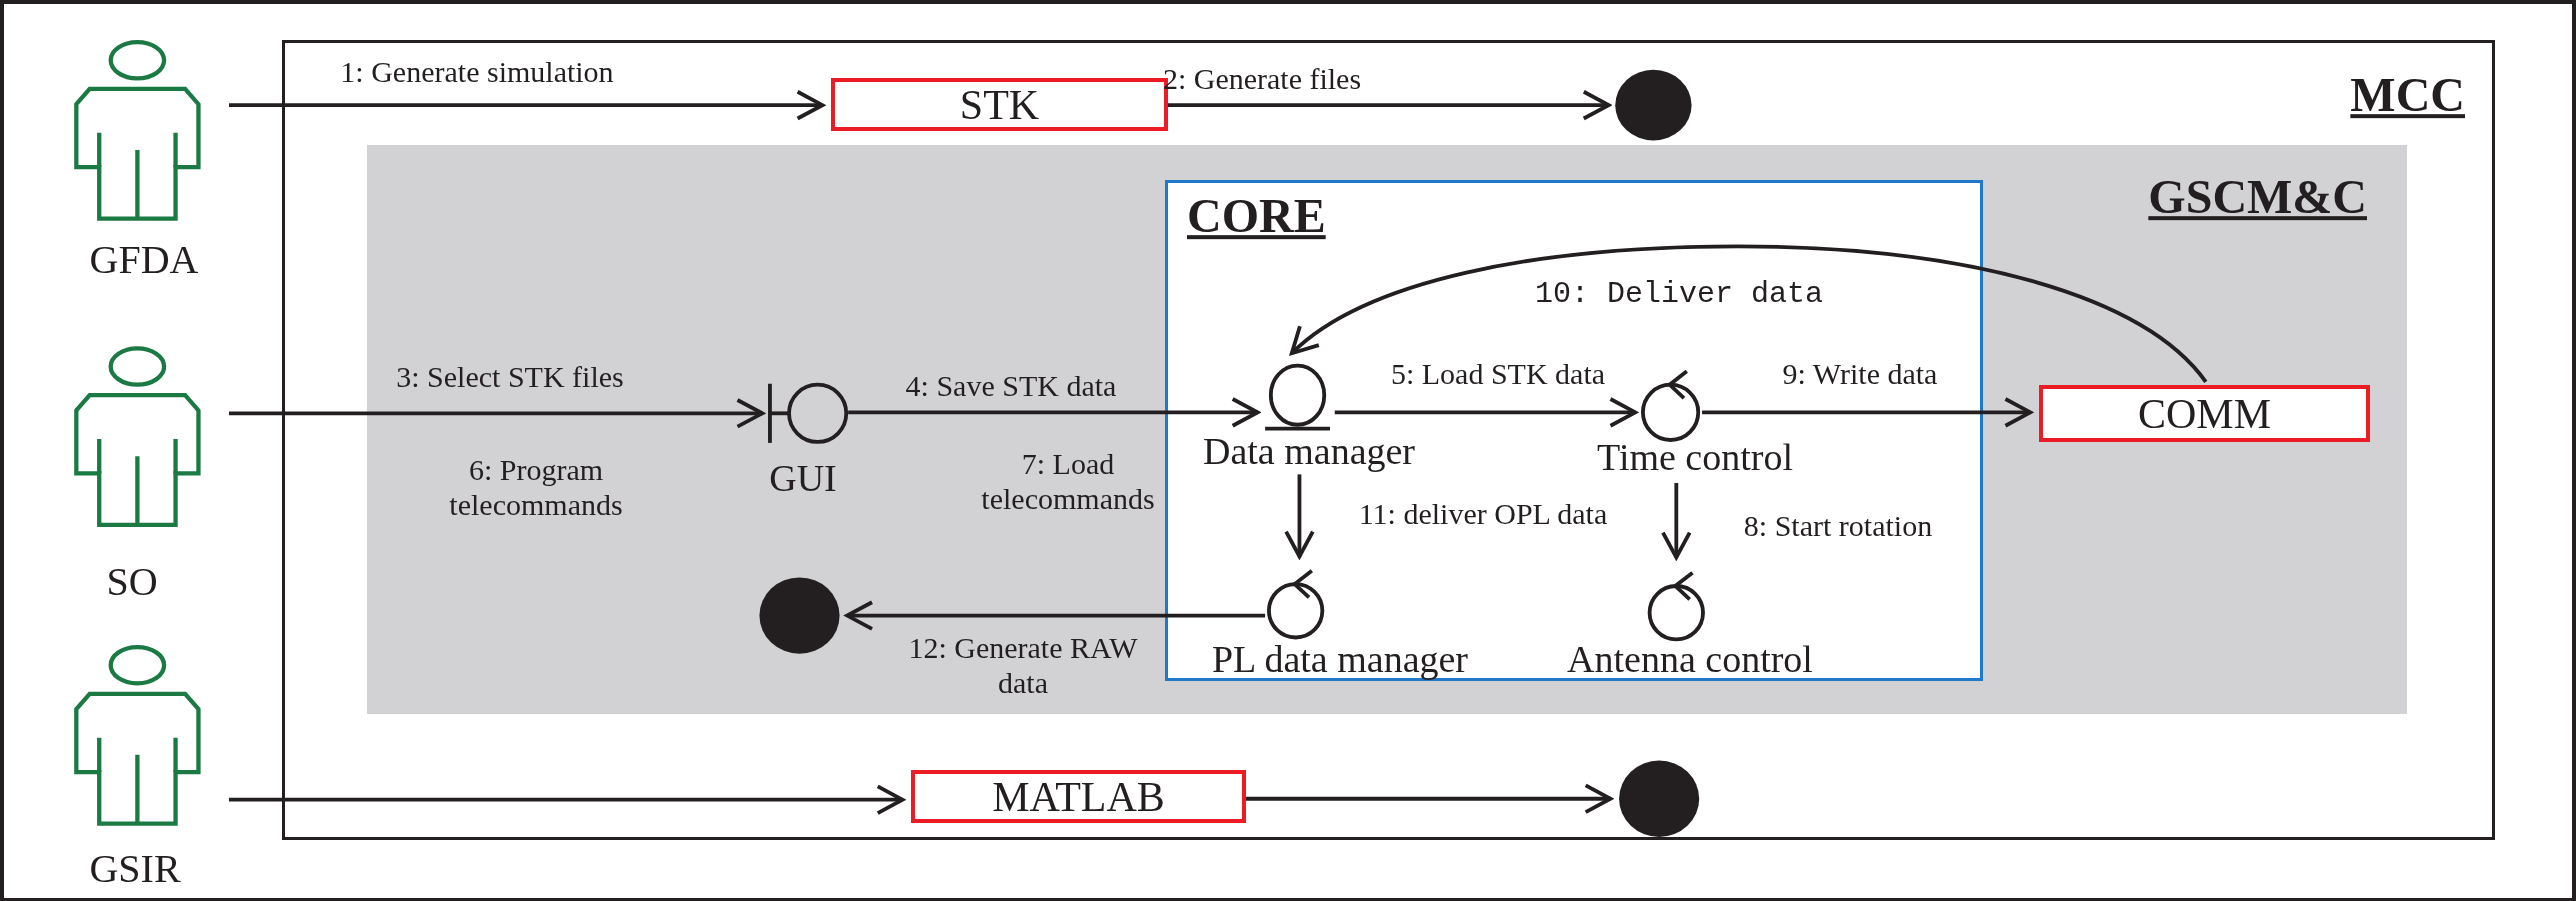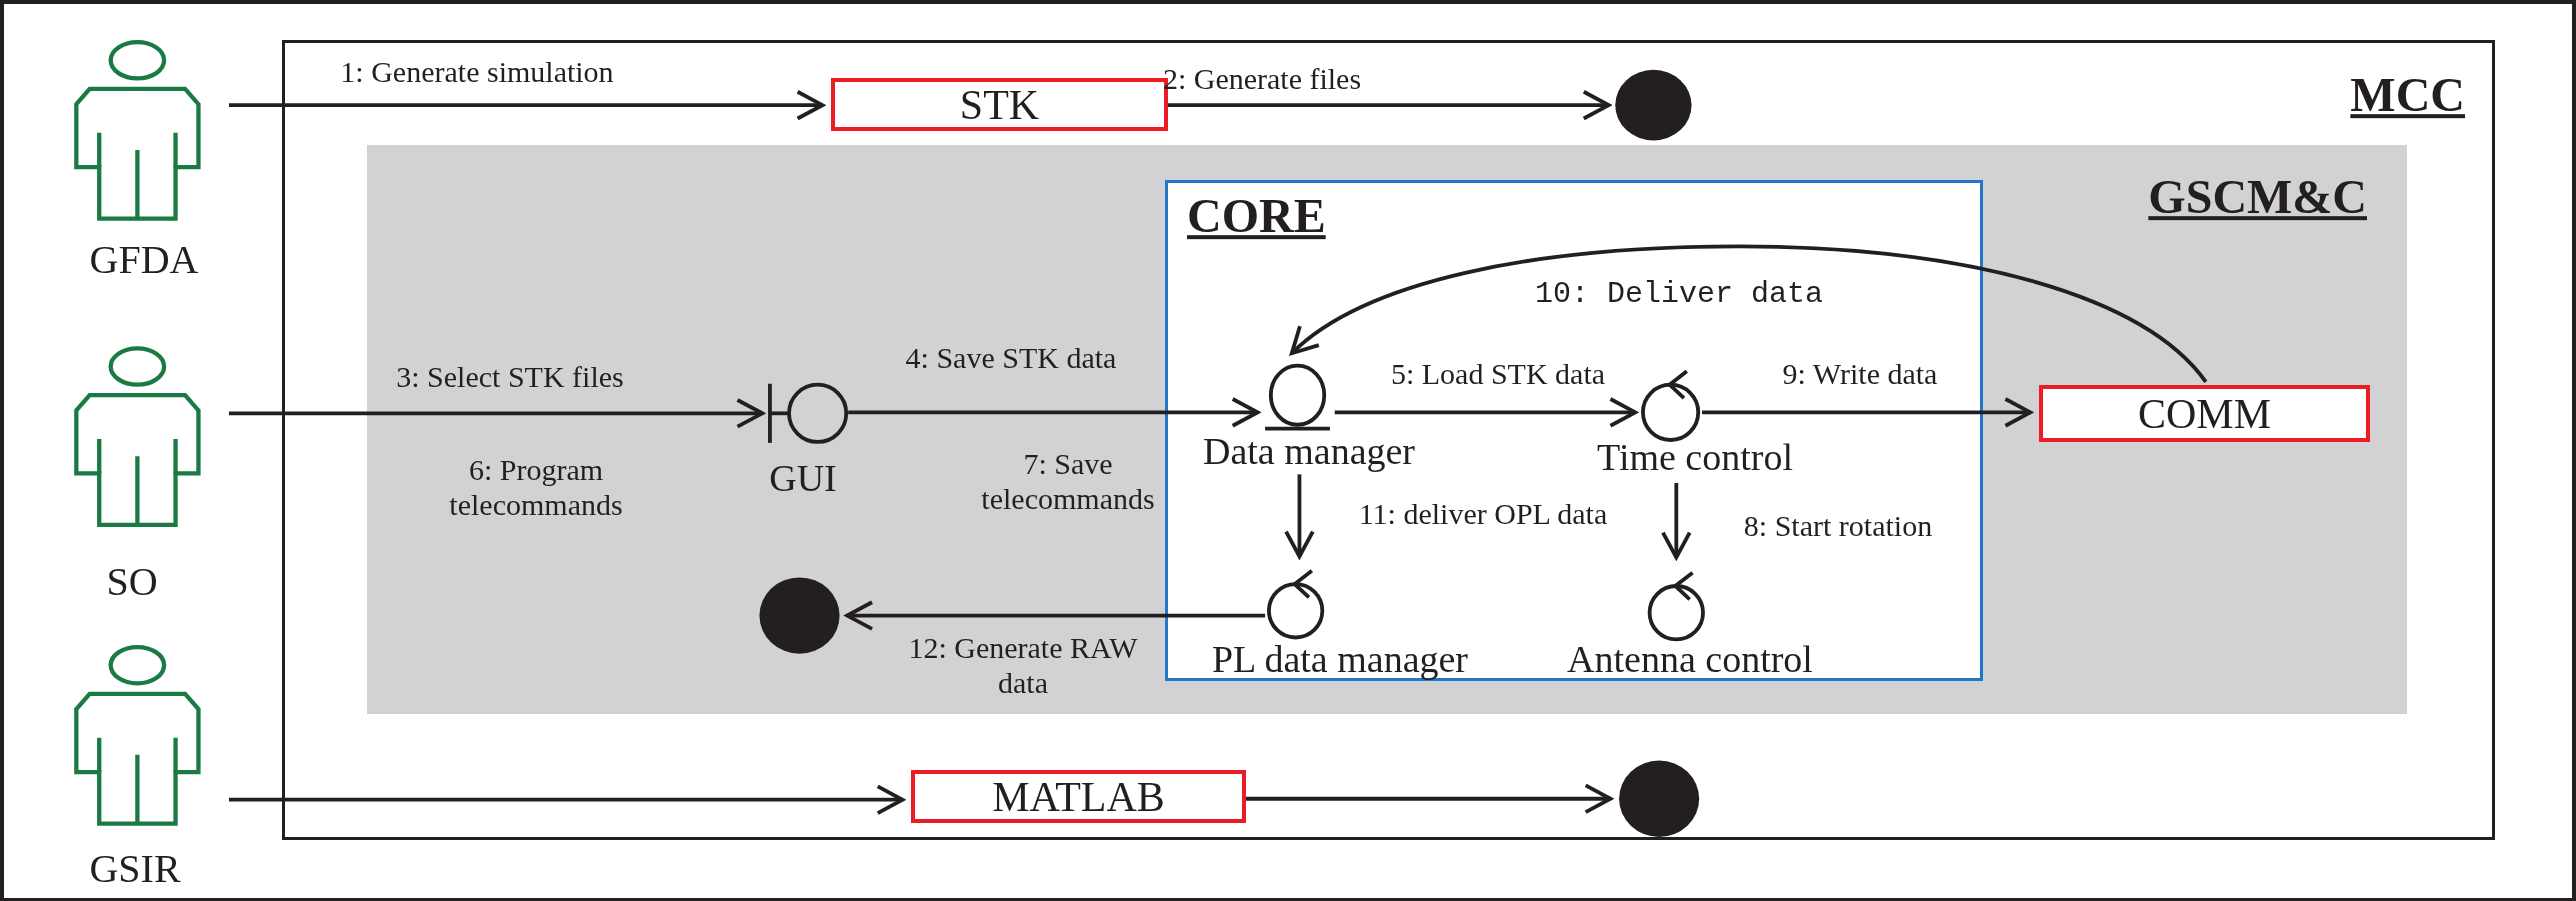--- a/index.html
+++ b/index.html
@@ -136,24 +136,24 @@
 
   <div class="lbl node" style="left:803px;top:478px;">GUI</div>
   <div class="lbl node" style="left:1309px;top:451px;">Data manager</div>
   <div class="lbl node" style="left:1695px;top:457px;">Time control</div>
   <div class="lbl node" style="left:1340px;top:659px;">PL data manager</div>
   <div class="lbl node" style="left:1690px;top:659px;">Antenna control</div>
 
   <div class="lbl msg" style="left:477px;top:72px;">1: Generate simulation</div>
   <div class="lbl msg" style="left:1246px;top:79px;margin-left:16px;">2: Generate files</div>
   <div class="lbl msg" style="left:510px;top:377px;">3: Select STK files</div>
-  <div class="lbl msg" style="left:1011px;top:358px;">4: Save STK data</div>
+  <div class="lbl msg" style="left:1011px;top:386px;">4: Save STK data</div>
   <div class="lbl msg" style="left:1498px;top:374px;">5: Load STK data</div>
   <div class="lbl msg wrap" style="left:536px;top:488px;width:286px;">6: Program telecommands</div>
-  <div class="lbl msg wrap" style="left:1068px;top:482px;width:248px;">7: Save telecommands</div>
+  <div class="lbl msg wrap" style="left:1068px;top:482px;width:248px;">7: Load telecommands</div>
   <div class="lbl msg" style="left:1838px;top:526px;">8: Start rotation</div>
   <div class="lbl msg" style="left:1860px;top:374px;">9: Write data</div>
   <div class="lbl msg" style="left:1679px;top:294px;font-family:Liberation Mono, monospace;">10: Deliver data</div>
   <div class="lbl msg" style="left:1483px;top:514px;">11: deliver OPL data</div>
   <div class="lbl msg wrap" style="left:1023px;top:666px;width:258px;">12: Generate RAW data</div>
 
   <div class="frame"></div>
 </div>
 
 

